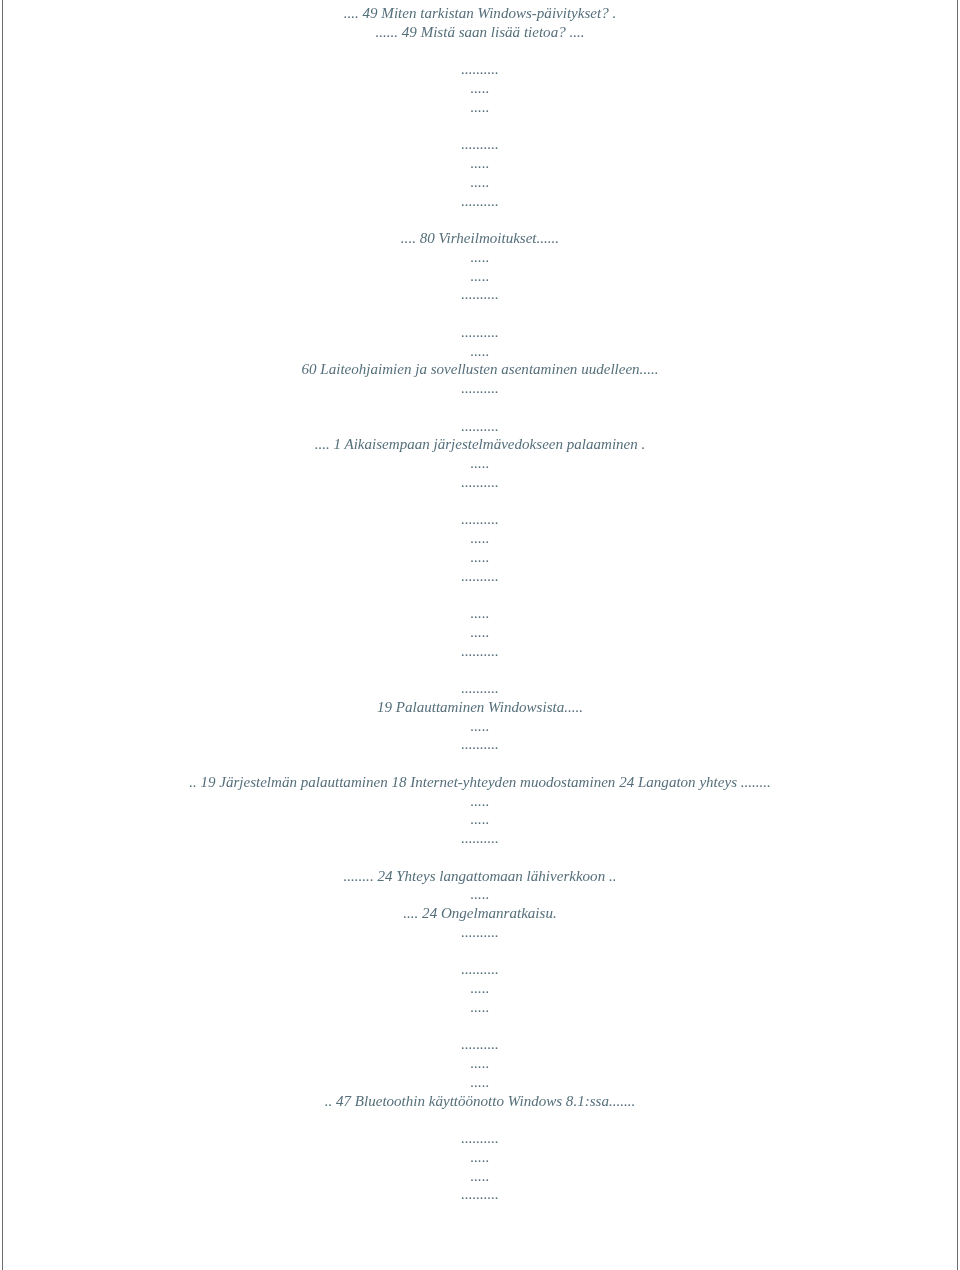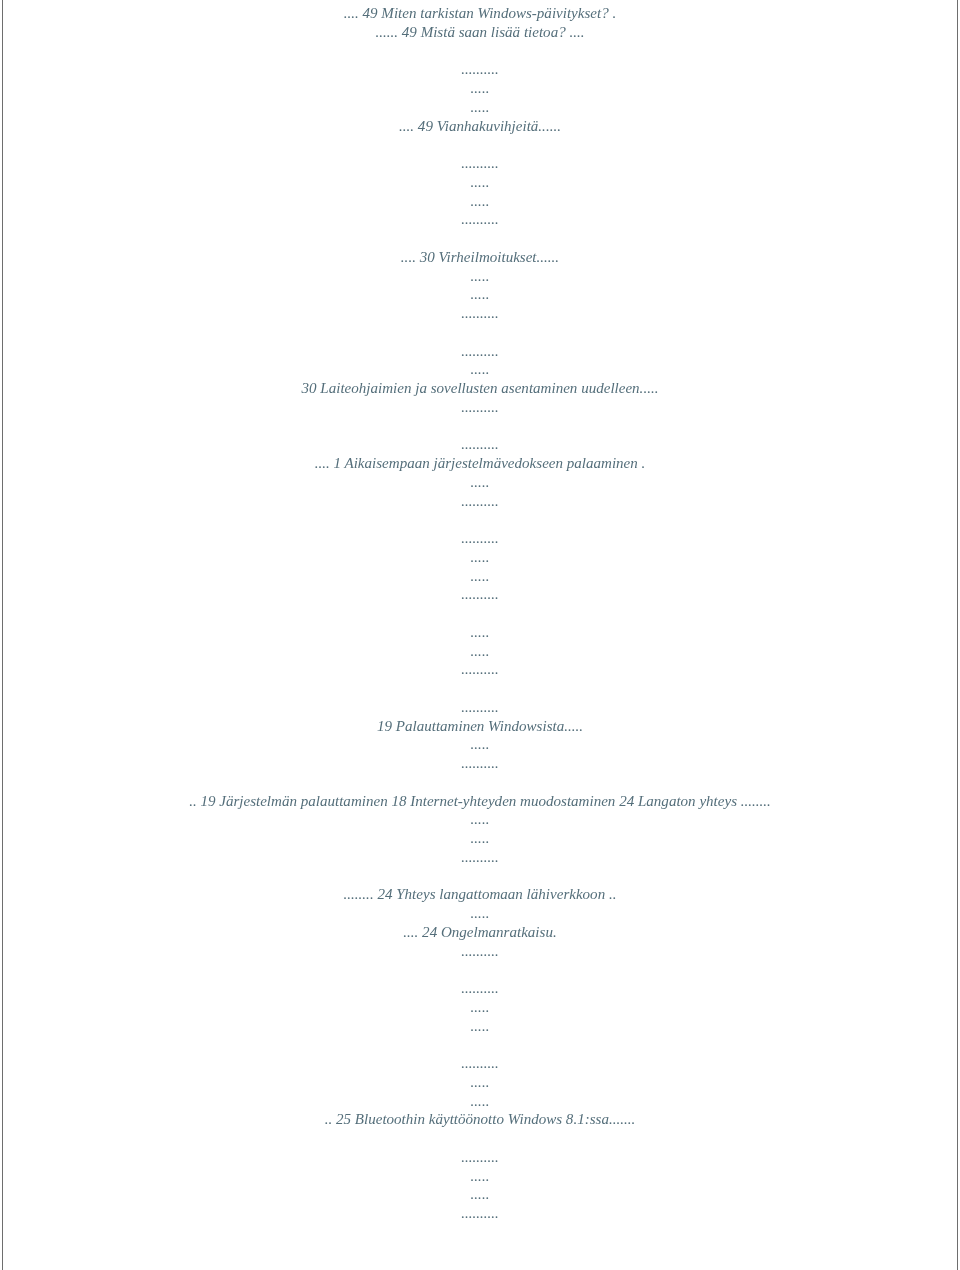--- a/index.html
+++ b/index.html
@@ -41,35 +41,34 @@
 <div id="page">
     <div class="page-rule" id="rule-left"></div>
     <div class="page-rule" id="rule-right"></div>
     <div id="toc">
       <div class="toc-line">.... 49 Miten tarkistan Windows-päivitykset? .</div>
       <div class="toc-line">...... 49 Mistä saan lisää tietoa? ....</div>
       <div class="toc-line"></div>
       <div class="toc-line">..........</div>
       <div class="toc-line">.....</div>
       <div class="toc-line">.....</div>
-      <div class="toc-line">.... 49 Vianhakuvihjeitä......</div>
       <div class="toc-line"></div>
       <div class="toc-line">..........</div>
       <div class="toc-line">.....</div>
       <div class="toc-line">.....</div>
       <div class="toc-line">..........</div>
       <div class="toc-line"></div>
-      <div class="toc-line">.... 30 Virheilmoitukset......</div>
+      <div class="toc-line">.... 80 Virheilmoitukset......</div>
       <div class="toc-line">.....</div>
       <div class="toc-line">.....</div>
       <div class="toc-line">..........</div>
       <div class="toc-line"></div>
       <div class="toc-line">..........</div>
       <div class="toc-line">.....</div>
-      <div class="toc-line">30 Laiteohjaimien ja sovellusten asentaminen uudelleen.....</div>
+      <div class="toc-line">60 Laiteohjaimien ja sovellusten asentaminen uudelleen.....</div>
       <div class="toc-line">..........</div>
       <div class="toc-line"></div>
       <div class="toc-line">..........</div>
       <div class="toc-line">.... 1 Aikaisempaan järjestelmävedokseen palaaminen .</div>
       <div class="toc-line">.....</div>
       <div class="toc-line">..........</div>
       <div class="toc-line"></div>
       <div class="toc-line">..........</div>
       <div class="toc-line">.....</div>
       <div class="toc-line">.....</div>
@@ -94,20 +93,20 @@
       <div class="toc-line">.... 24 Ongelmanratkaisu.</div>
       <div class="toc-line">..........</div>
       <div class="toc-line"></div>
       <div class="toc-line">..........</div>
       <div class="toc-line">.....</div>
       <div class="toc-line">.....</div>
       <div class="toc-line"></div>
       <div class="toc-line">..........</div>
       <div class="toc-line">.....</div>
       <div class="toc-line">.....</div>
-      <div class="toc-line">.. 25 Bluetoothin käyttöönotto Windows 8.1:ssa.......</div>
+      <div class="toc-line">.. 47 Bluetoothin käyttöönotto Windows 8.1:ssa.......</div>
       <div class="toc-line"></div>
       <div class="toc-line">..........</div>
       <div class="toc-line">.....</div>
       <div class="toc-line">.....</div>
       <div class="toc-line">..........</div>
     </div>
   </div>
 
 </body></html>

